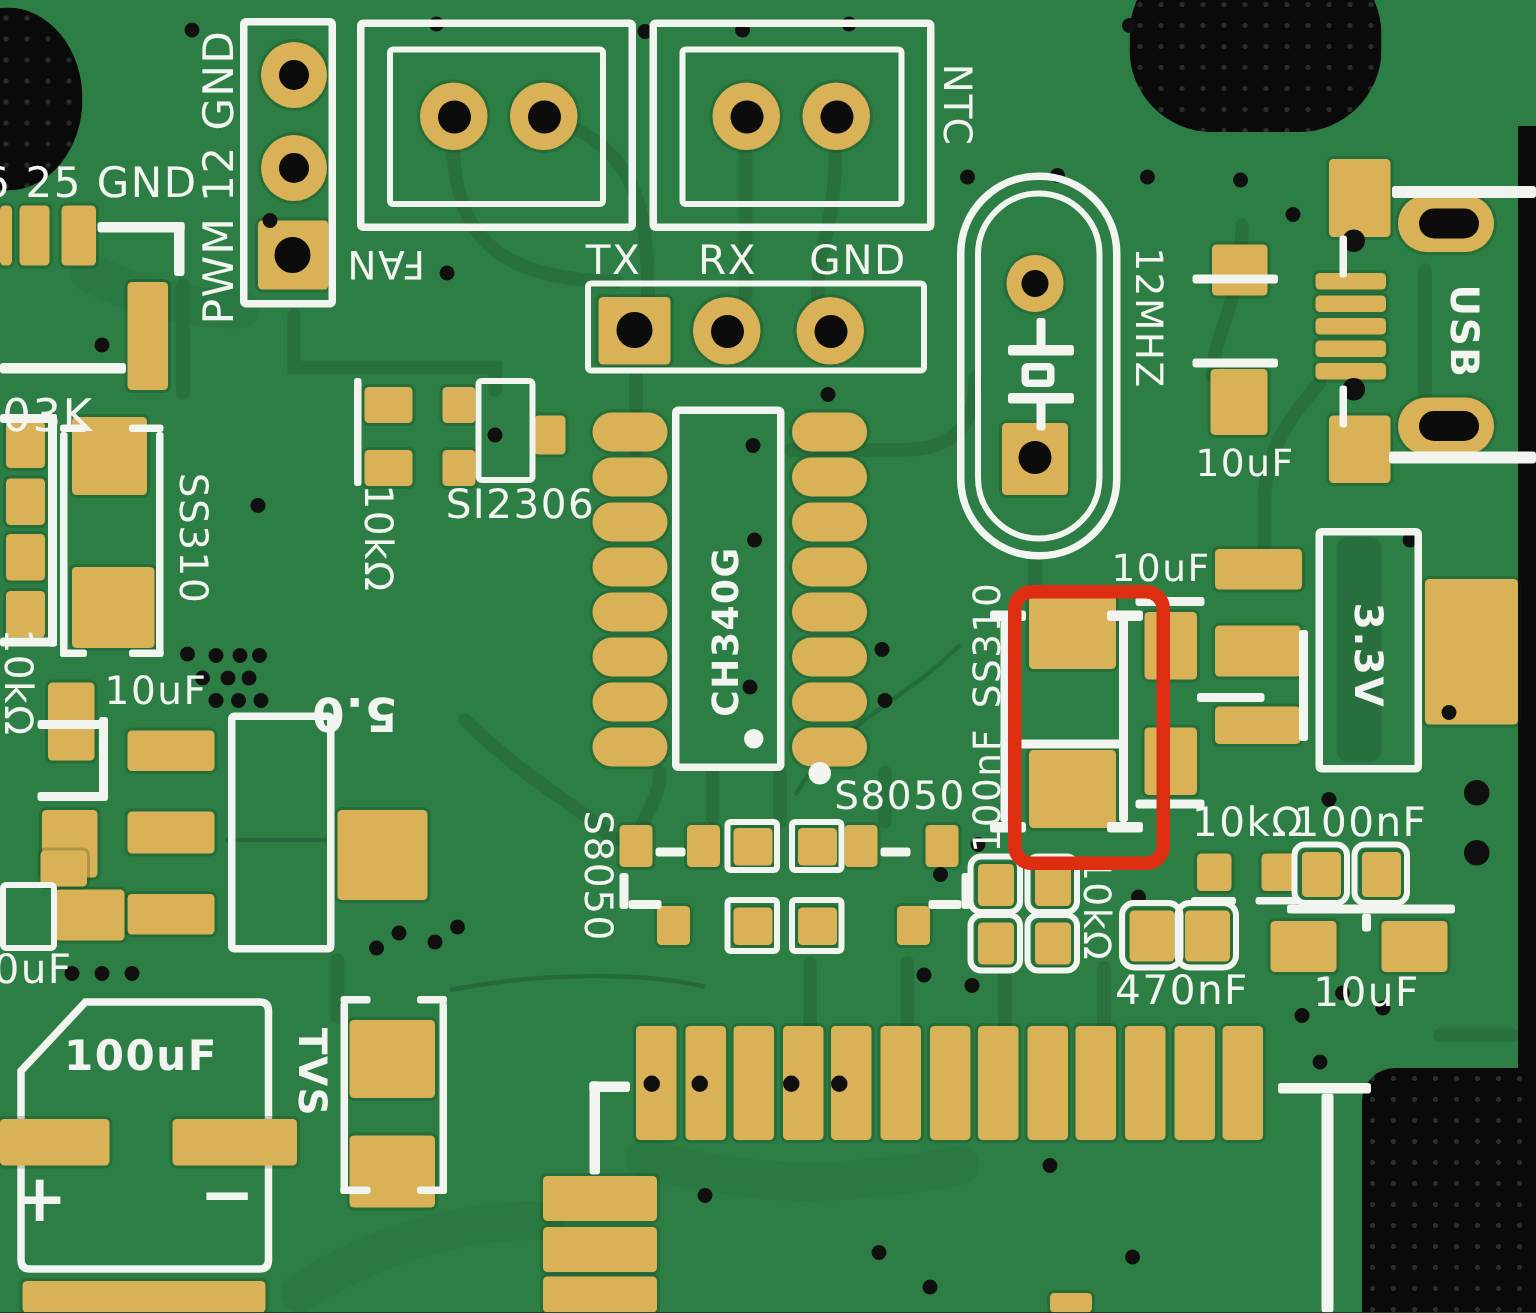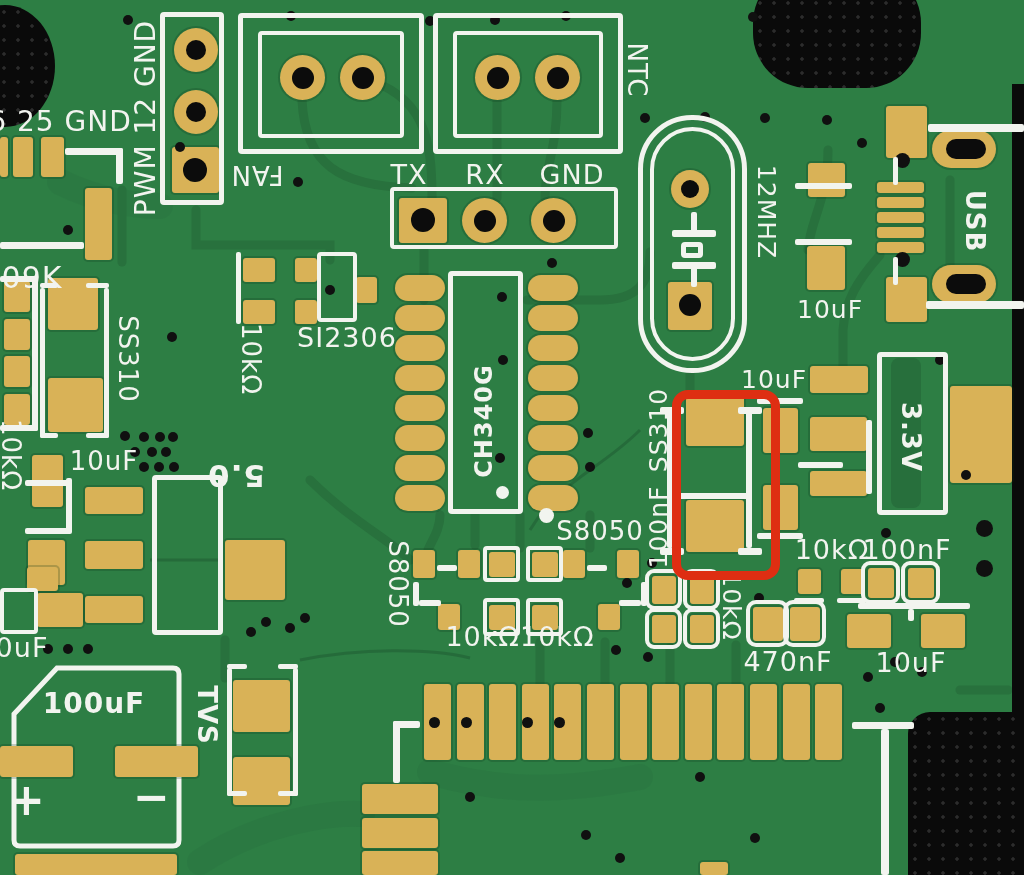--- a/index.html
+++ b/index.html
@@ -369,32 +369,31 @@
     <div class="lbl" style="left: 60px; top: 122px; font-size: 28px; transform: translate(-50%, -50%) rotate(0deg);">6 25 GND</div>
     <div class="lbl" style="left: 146px; top: 118px; font-size: 28px; transform: translate(-50%, -50%) rotate(-90deg);">PWM 12 GND</div>
     <div class="lbl" style="left: 257px; top: 175px; font-size: 26px; transform: translate(-50%, -50%) rotate(180deg);">FAN</div>
     <div class="lbl" style="left: 409px; top: 174px; font-size: 27px; transform: translate(-50%, -50%) rotate(0deg);">TX</div>
     <div class="lbl" style="left: 485px; top: 174px; font-size: 27px; transform: translate(-50%, -50%) rotate(0deg);">RX</div>
     <div class="lbl" style="left: 572px; top: 174px; font-size: 27px; transform: translate(-50%, -50%) rotate(0deg);">GND</div>
     <div class="lbl" style="left: 637px; top: 70px; font-size: 26px; transform: translate(-50%, -50%) rotate(90deg);">NTC</div>
     <div class="lbl" style="left: 766px; top: 212px; font-size: 25px; transform: translate(-50%, -50%) rotate(90deg);">12MHZ</div>
     <div class="lbl" style="left: 830px; top: 309px; font-size: 25px; transform: translate(-50%, -50%) rotate(0deg);">10uF</div>
     <div class="lbl" style="left: 975px; top: 221px; font-size: 26px; font-weight: bold; transform: translate(-50%, -50%) rotate(90deg);">USB</div>
-    <div class="lbl" style="left: 32px; top: 278px; font-size: 30px; transform: translate(-50%, -50%) rotate(0deg);">09K</div>
+    <div class="lbl" style="left: 32px; top: 278px; font-size: 30px; transform: translate(-50%, -50%) rotate(0deg);">03K</div>
     <div class="lbl" style="left: 128px; top: 359px; font-size: 26px; transform: translate(-50%, -50%) rotate(90deg);">SS310</div>
     <div class="lbl" style="left: 11px; top: 455px; font-size: 26px; transform: translate(-50%, -50%) rotate(90deg);">10kΩ</div>
     <div class="lbl" style="left: 251px; top: 359px; font-size: 26px; transform: translate(-50%, -50%) rotate(90deg);">10kΩ</div>
     <div class="lbl" style="left: 347px; top: 337px; font-size: 27px; transform: translate(-50%, -50%) rotate(0deg);">SI2306</div>
     <div class="lbl" style="left: 484px; top: 421px; font-size: 24px; font-weight: bold; transform: translate(-50%, -50%) rotate(-90deg);">CH340G</div>
     <div class="lbl" style="left: 236px; top: 475px; font-size: 31px; font-weight: bold; transform: translate(-50%, -50%) rotate(180deg);">5.0</div>
     <div class="lbl" style="left: 104px; top: 461px; font-size: 26px; transform: translate(-50%, -50%) rotate(0deg);">10uF</div>
     <div class="lbl" style="left: 22px; top: 647px; font-size: 27px; transform: translate(-50%, -50%) rotate(0deg);">0uF</div>
     <div class="lbl" style="left: 398px; top: 584px; font-size: 26px; transform: translate(-50%, -50%) rotate(90deg);">S8050</div>
     <div class="lbl" style="left: 600px; top: 531px; font-size: 26px; transform: translate(-50%, -50%) rotate(0deg);">S8050</div>
-    <div class="lbl" style="left: 520px; top: 636px; font-size: 27px; transform: translate(-50%, -50%) rotate(0deg);">10kΩ10kΩ</div>
     <div class="lbl" style="left: 658px; top: 430px; font-size: 25px; transform: translate(-50%, -50%) rotate(-90deg);">SS310</div>
     <div class="lbl" style="left: 658px; top: 527px; font-size: 25px; transform: translate(-50%, -50%) rotate(-90deg);">100nF</div>
     <div class="lbl" style="left: 774px; top: 379px; font-size: 25px; transform: translate(-50%, -50%) rotate(0deg);">10uF</div>
     <div class="lbl" style="left: 731px; top: 606px; font-size: 25px; transform: translate(-50%, -50%) rotate(90deg);">10kΩ</div>
     <div class="lbl" style="left: 832px; top: 549px; font-size: 27px; transform: translate(-50%, -50%) rotate(0deg);">10kΩ</div>
     <div class="lbl" style="left: 907px; top: 549px; font-size: 27px; transform: translate(-50%, -50%) rotate(0deg);">100nF</div>
     <div class="lbl" style="left: 788px; top: 661px; font-size: 27px; transform: translate(-50%, -50%) rotate(0deg);">470nF</div>
     <div class="lbl" style="left: 911px; top: 662px; font-size: 27px; transform: translate(-50%, -50%) rotate(0deg);">10uF</div>
     <div class="lbl" style="left: 911px; top: 437px; font-size: 26px; font-weight: bold; transform: translate(-50%, -50%) rotate(90deg);">3.3V</div>
     <div class="lbl" style="left: 94px; top: 704px; font-size: 28px; font-weight: bold; transform: translate(-50%, -50%) rotate(0deg);">100uF</div>

